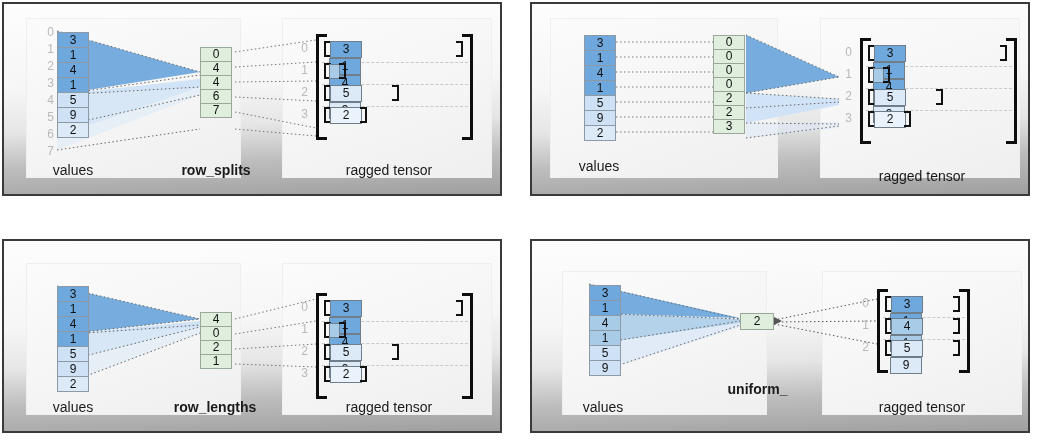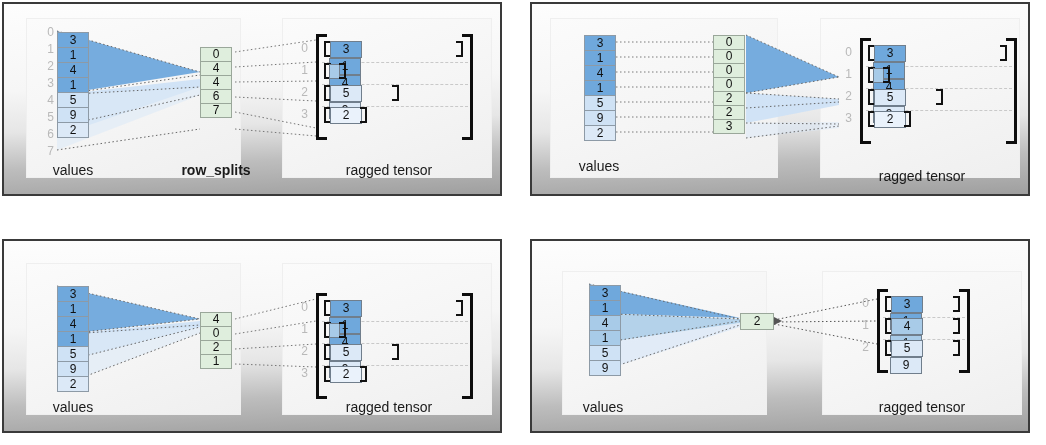--- a/index.html
+++ b/index.html
@@ -363,20 +363,21 @@
       <div class="rtrow" style="left:8px;top:73px;">
         <div class="brk l" style="left:0;top:0;height:12px;"></div>
         <div style="position:absolute;left:6px;top:0;">
           <div class="rcell" style="width:32px;background:#eaf2fb;">2</div>
         </div>
         <div class="brk r" style="left:36px;top:0;height:12px;"></div>
       </div>
     </div>
 
     <div class="cap" style="left:34px;top:158px;width:70px;">values</div>
+    <div class="cap b" style="left:146px;top:158px;width:130px;">row_lengths</div>
     <div class="cap" style="left:325px;top:158px;width:120px;">ragged tensor</div>
   </div>
 </div>
 
 <div class="panel p4">
   <div class="card" style="left:30px;top:30px;width:205px;height:144px;"></div>
   <div class="card" style="left:290px;top:30px;width:200px;height:144px;"></div>
 
   <div class="diagram">
     <svg class="layer" width="500" height="194">
@@ -444,16 +445,17 @@
         <div style="position:absolute;left:6px;top:0;">
           <div class="rcell" style="width:32px;background:#dce9f7;">5</div>
           <div class="rcell" style="width:32px;background:#dce9f7;">9</div>
         </div>
         <div class="brk r" style="left:68px;top:0;height:12px;"></div>
       </div>
     </div>
 
     <div class="cap" style="left:36px;top:158px;width:70px;">values</div>
     <div class="cap2" style="left:158px;top:140px;width:135px;">
+      <div>uniform_</div>
     </div>
     <div class="cap" style="left:330px;top:158px;width:120px;">ragged tensor</div>
   </div>
 </div>
 
 </body></html>

